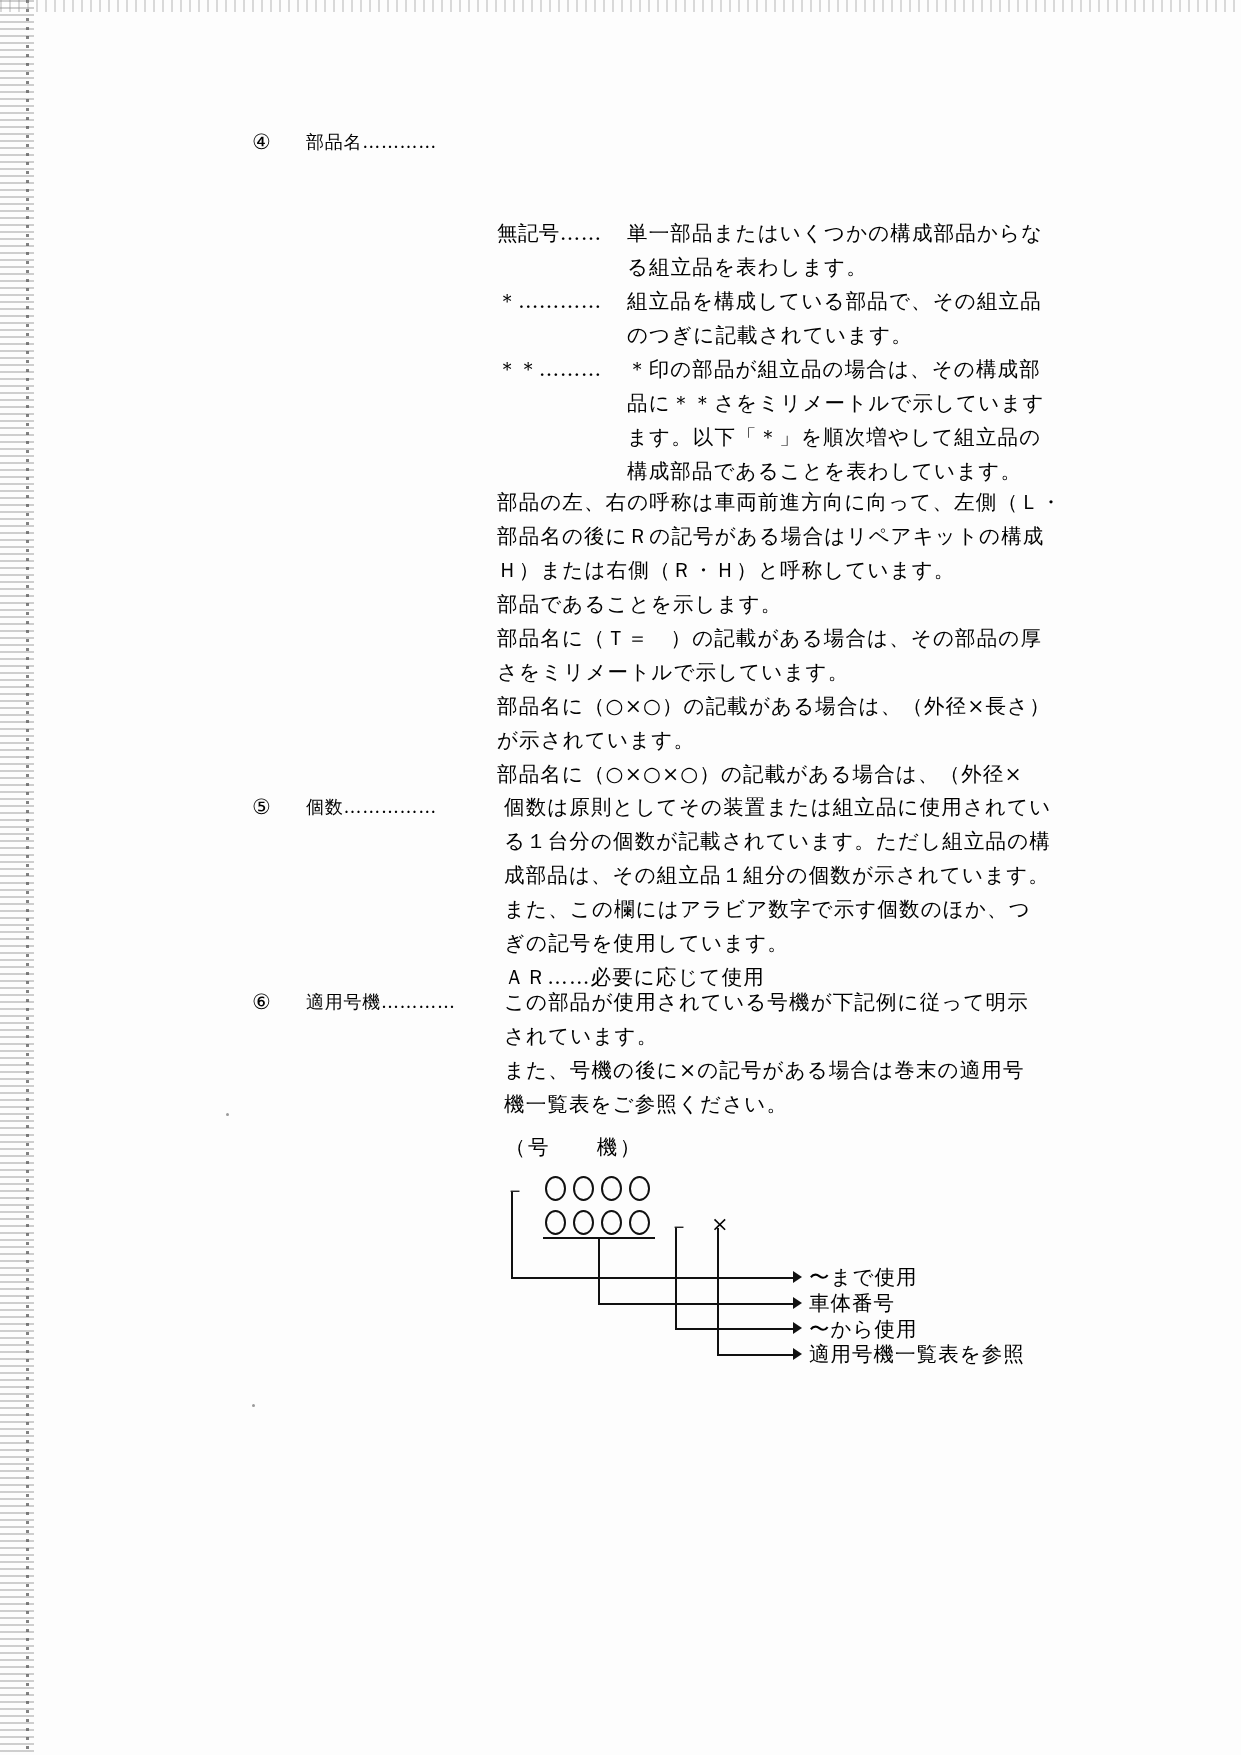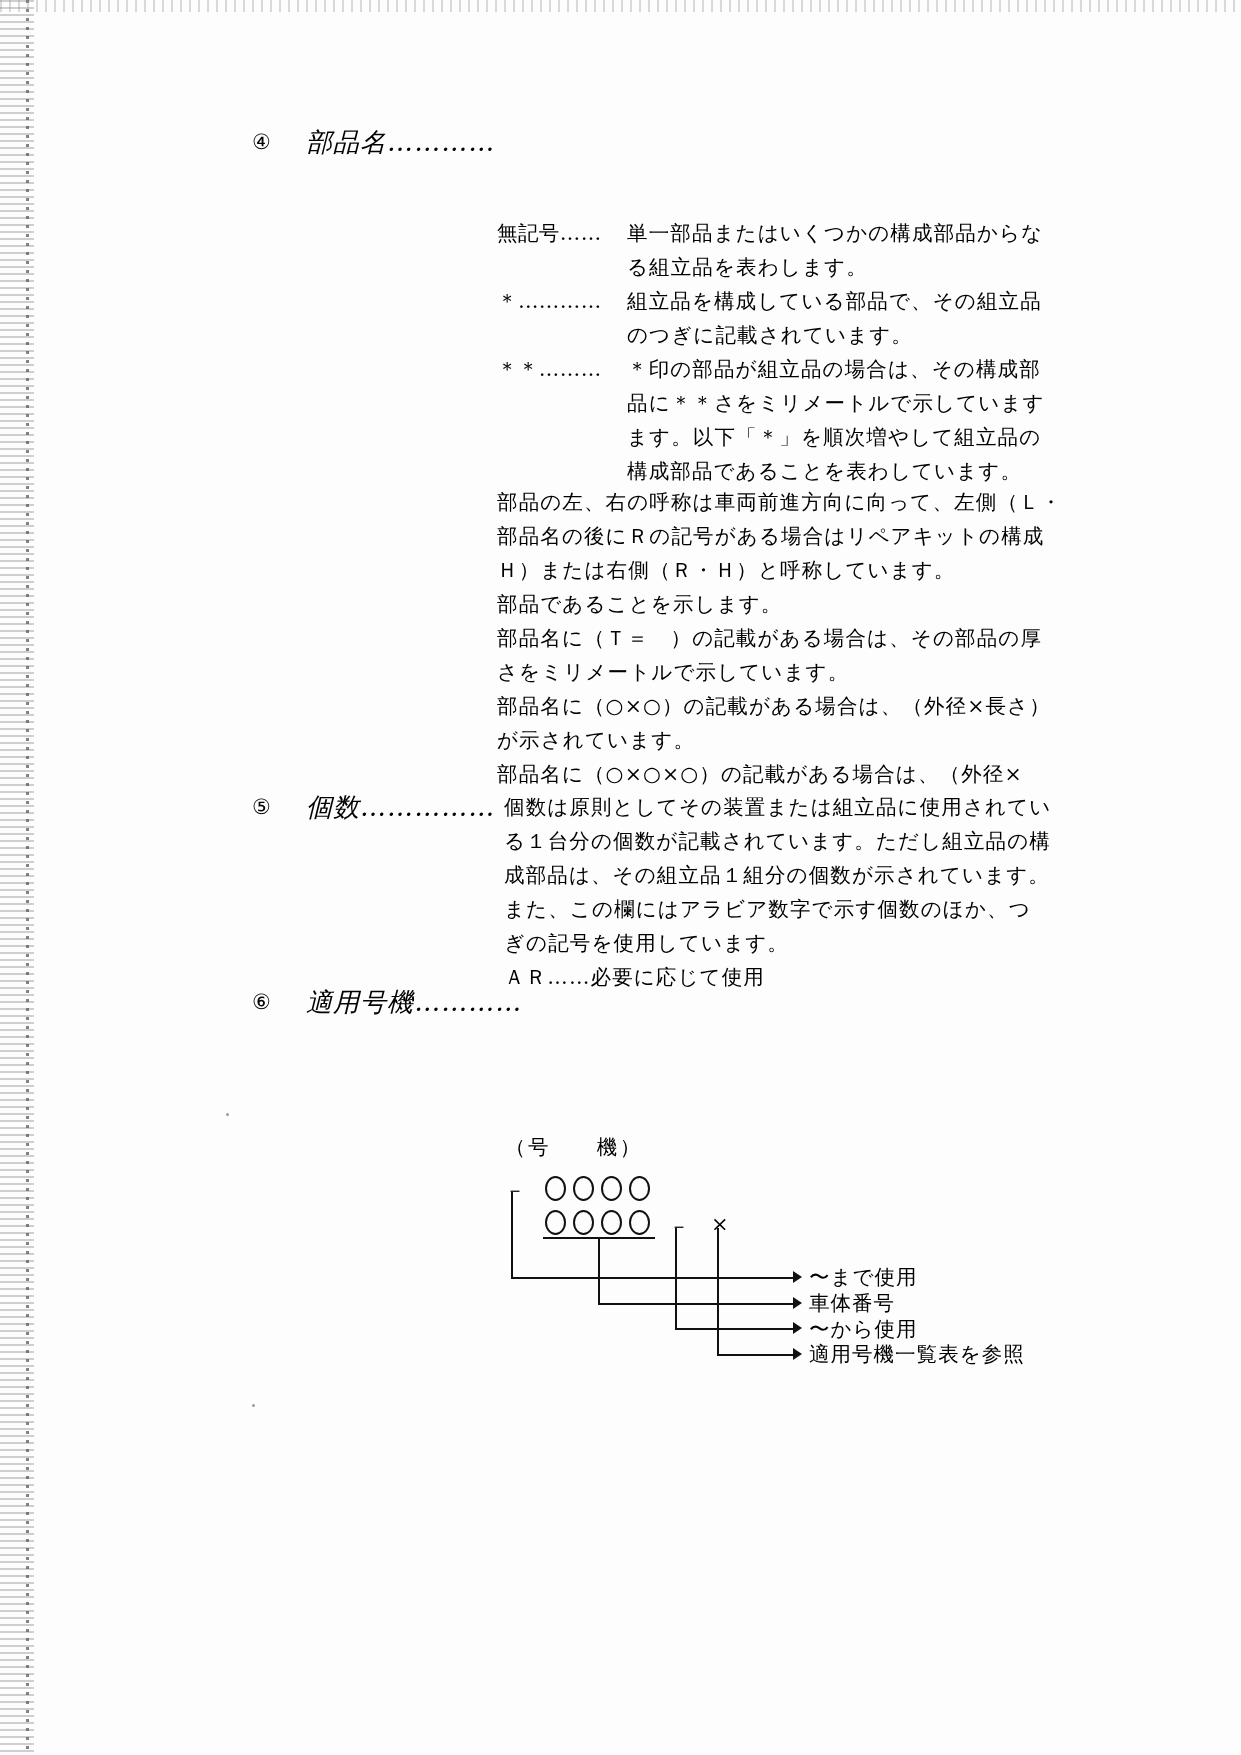--- a/index.html
+++ b/index.html
@@ -85,25 +85,24 @@
   .entry-marker {
     width: 54px;
     flex: 0 0 54px;
     font-size: 21px;
     line-height: 34px;
     letter-spacing: 0;
   }
   .entry-term {
     width: 198px;
     flex: 0 0 198px;
-    font-size: 26px;
+    font-size: 18px;
     line-height: 34px;
     letter-spacing: .04em;
     white-space: nowrap;
-    font-style: italic;
   }
   .entry-body {
     flex: 1 1 auto;
     font-size: 20.5px;
     line-height: 34px;
     letter-spacing: .055em;
   }
   .entry-body .ln {
     display: block;
     white-space: nowrap;
@@ -289,20 +288,26 @@
         <span class="ln">成部品は、その組立品１組分の個数が示されています。</span>
         <span class="ln">また、この欄にはアラビア数字で示す個数のほか、つ</span>
         <span class="ln">ぎの記号を使用しています。</span>
         <span class="ln">ＡＲ……必要に応じて使用</span>
       </div>
     </div>
 
     <div class="entry" style="left:252px; top:985px; width:800px;">
       <div class="entry-marker">⑥</div>
       <div class="entry-term">適用号機…………</div>
+      <div class="entry-body">
+        <span class="ln">この部品が使用されている号機が下記例に従って明示</span>
+        <span class="ln">されています。</span>
+        <span class="ln">また、号機の後に×の記号がある場合は巻末の適用号</span>
+        <span class="ln">機一覧表をご参照ください。</span>
+      </div>
     </div>
 
     <div class="diagram">
 
       <div class="dg-title">（号　　機）</div>
 
       <div class="dg-dash" style="left:8px; top:48px;">－</div>
       <div class="dg-circles" style="left:48px; top:44px;">
         <div class="dg-circle"></div>
         <div class="dg-circle"></div>

